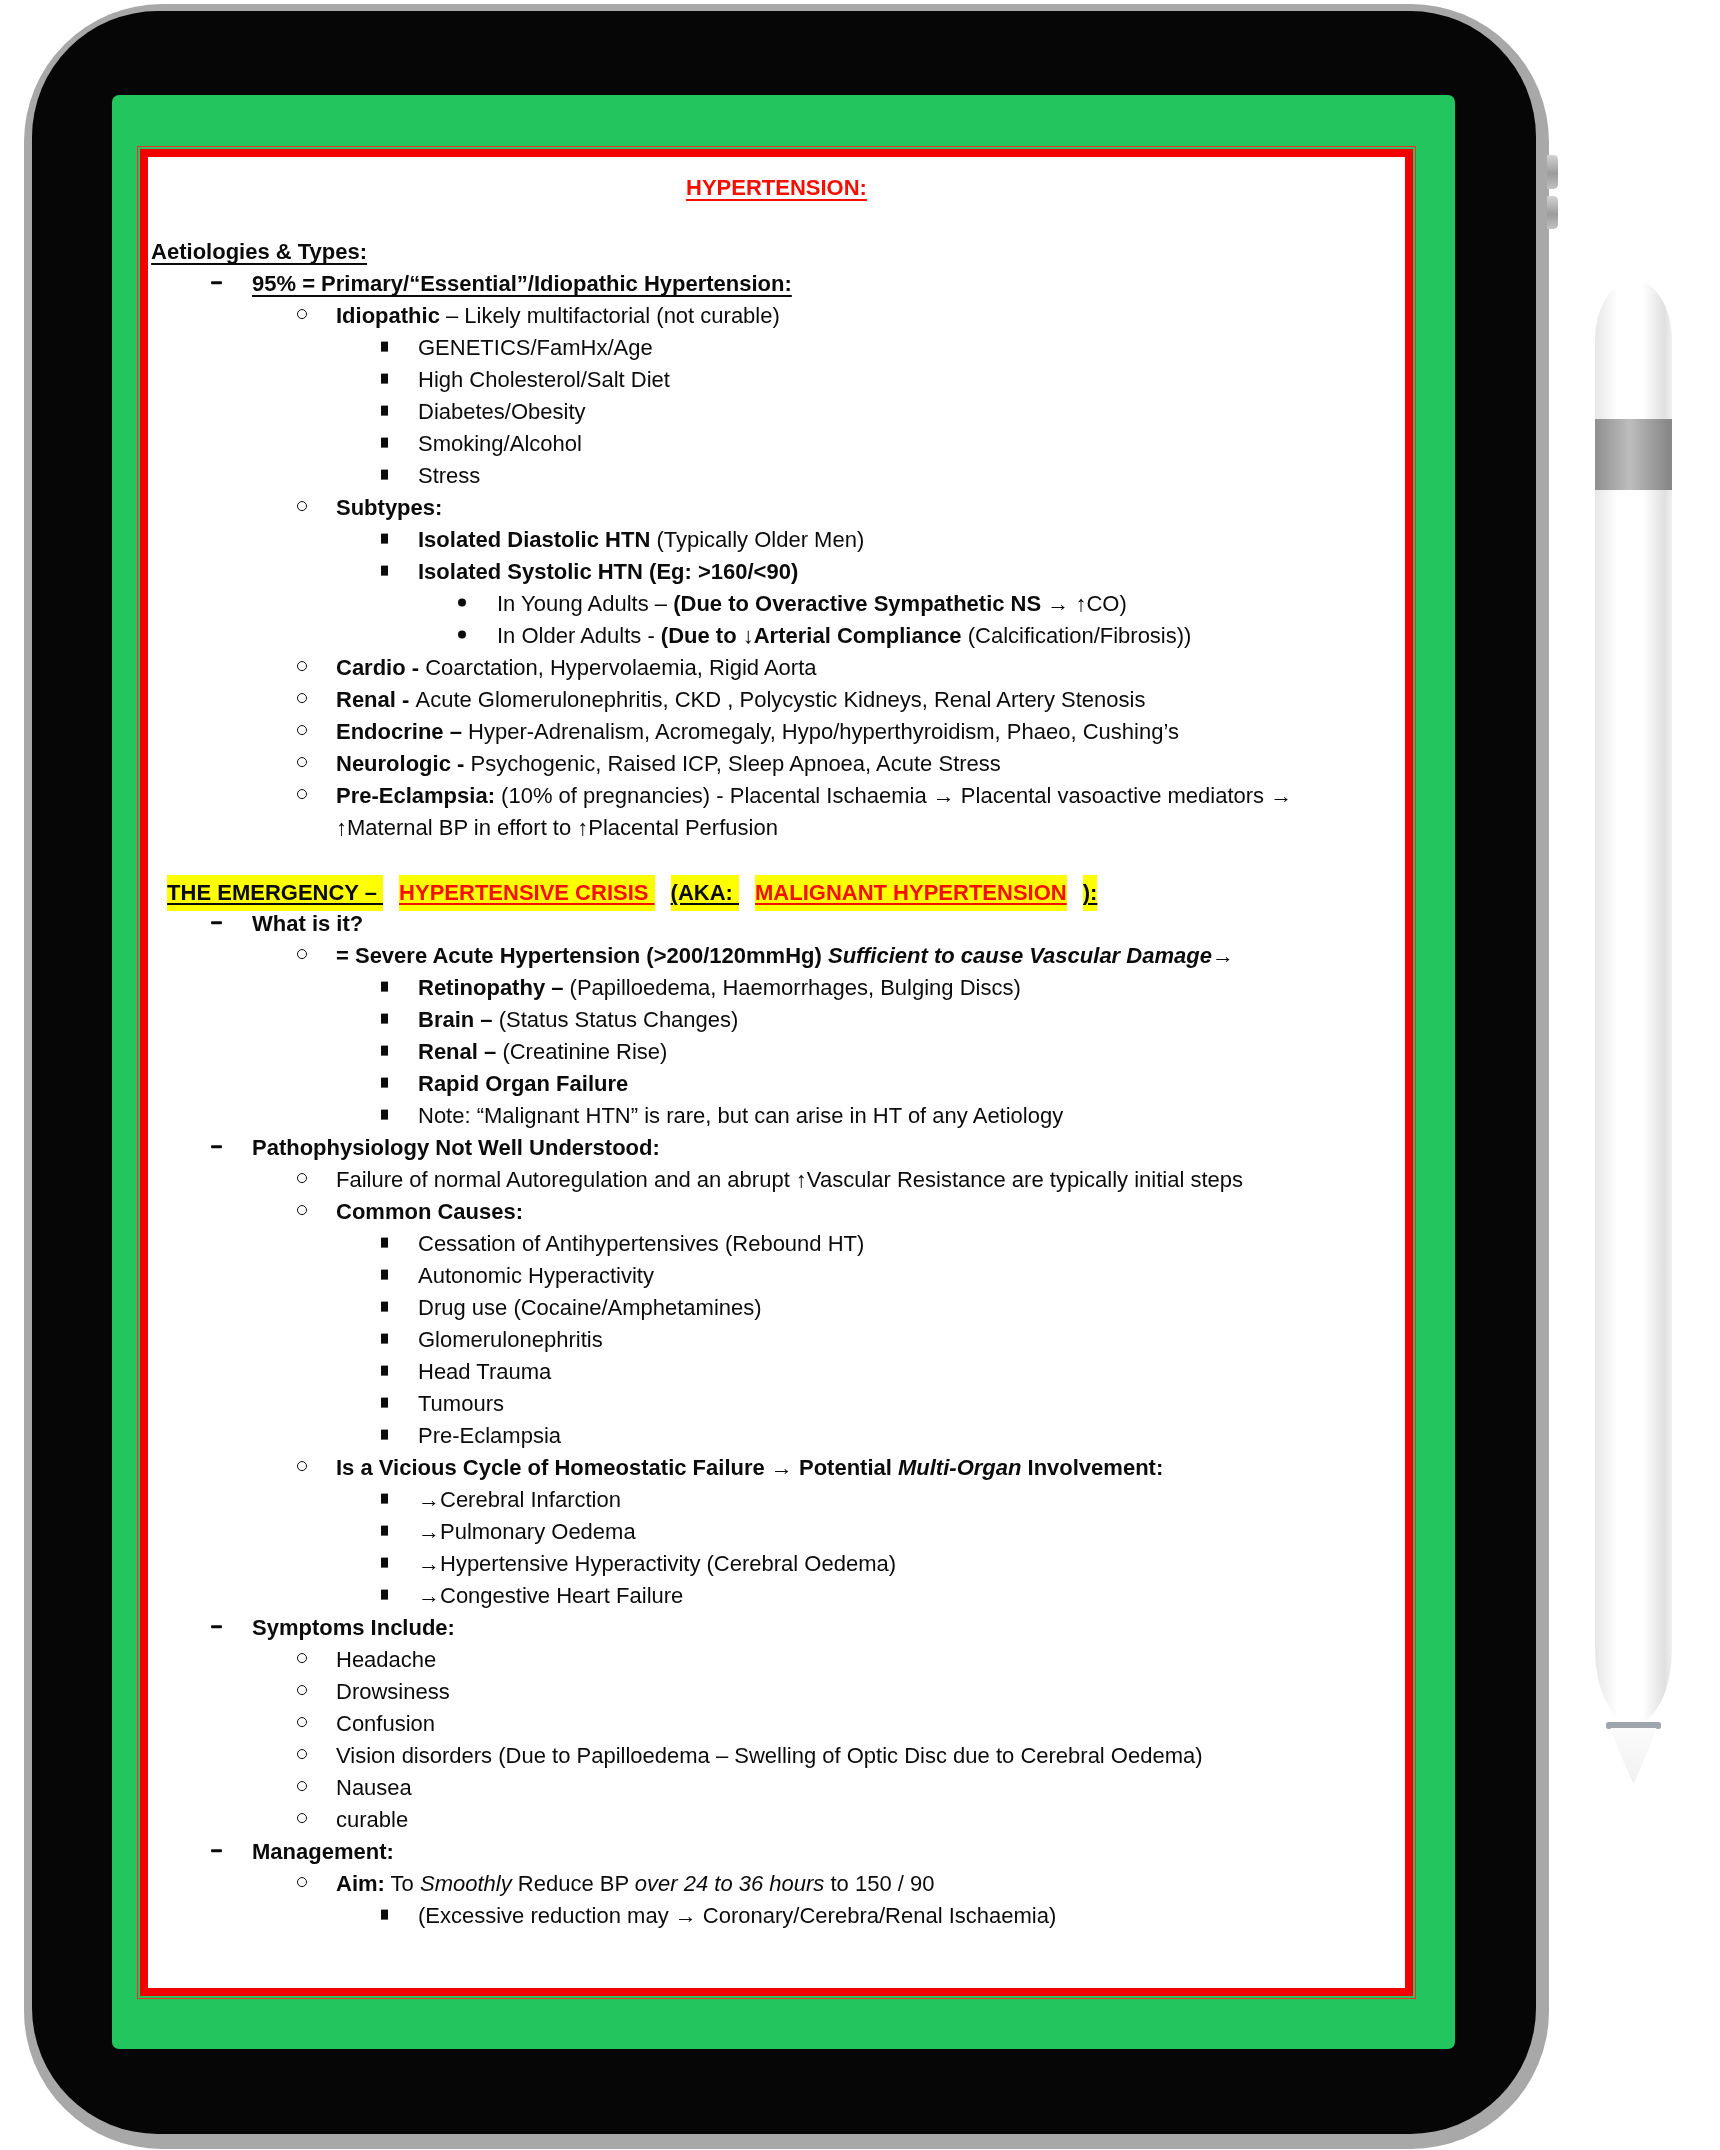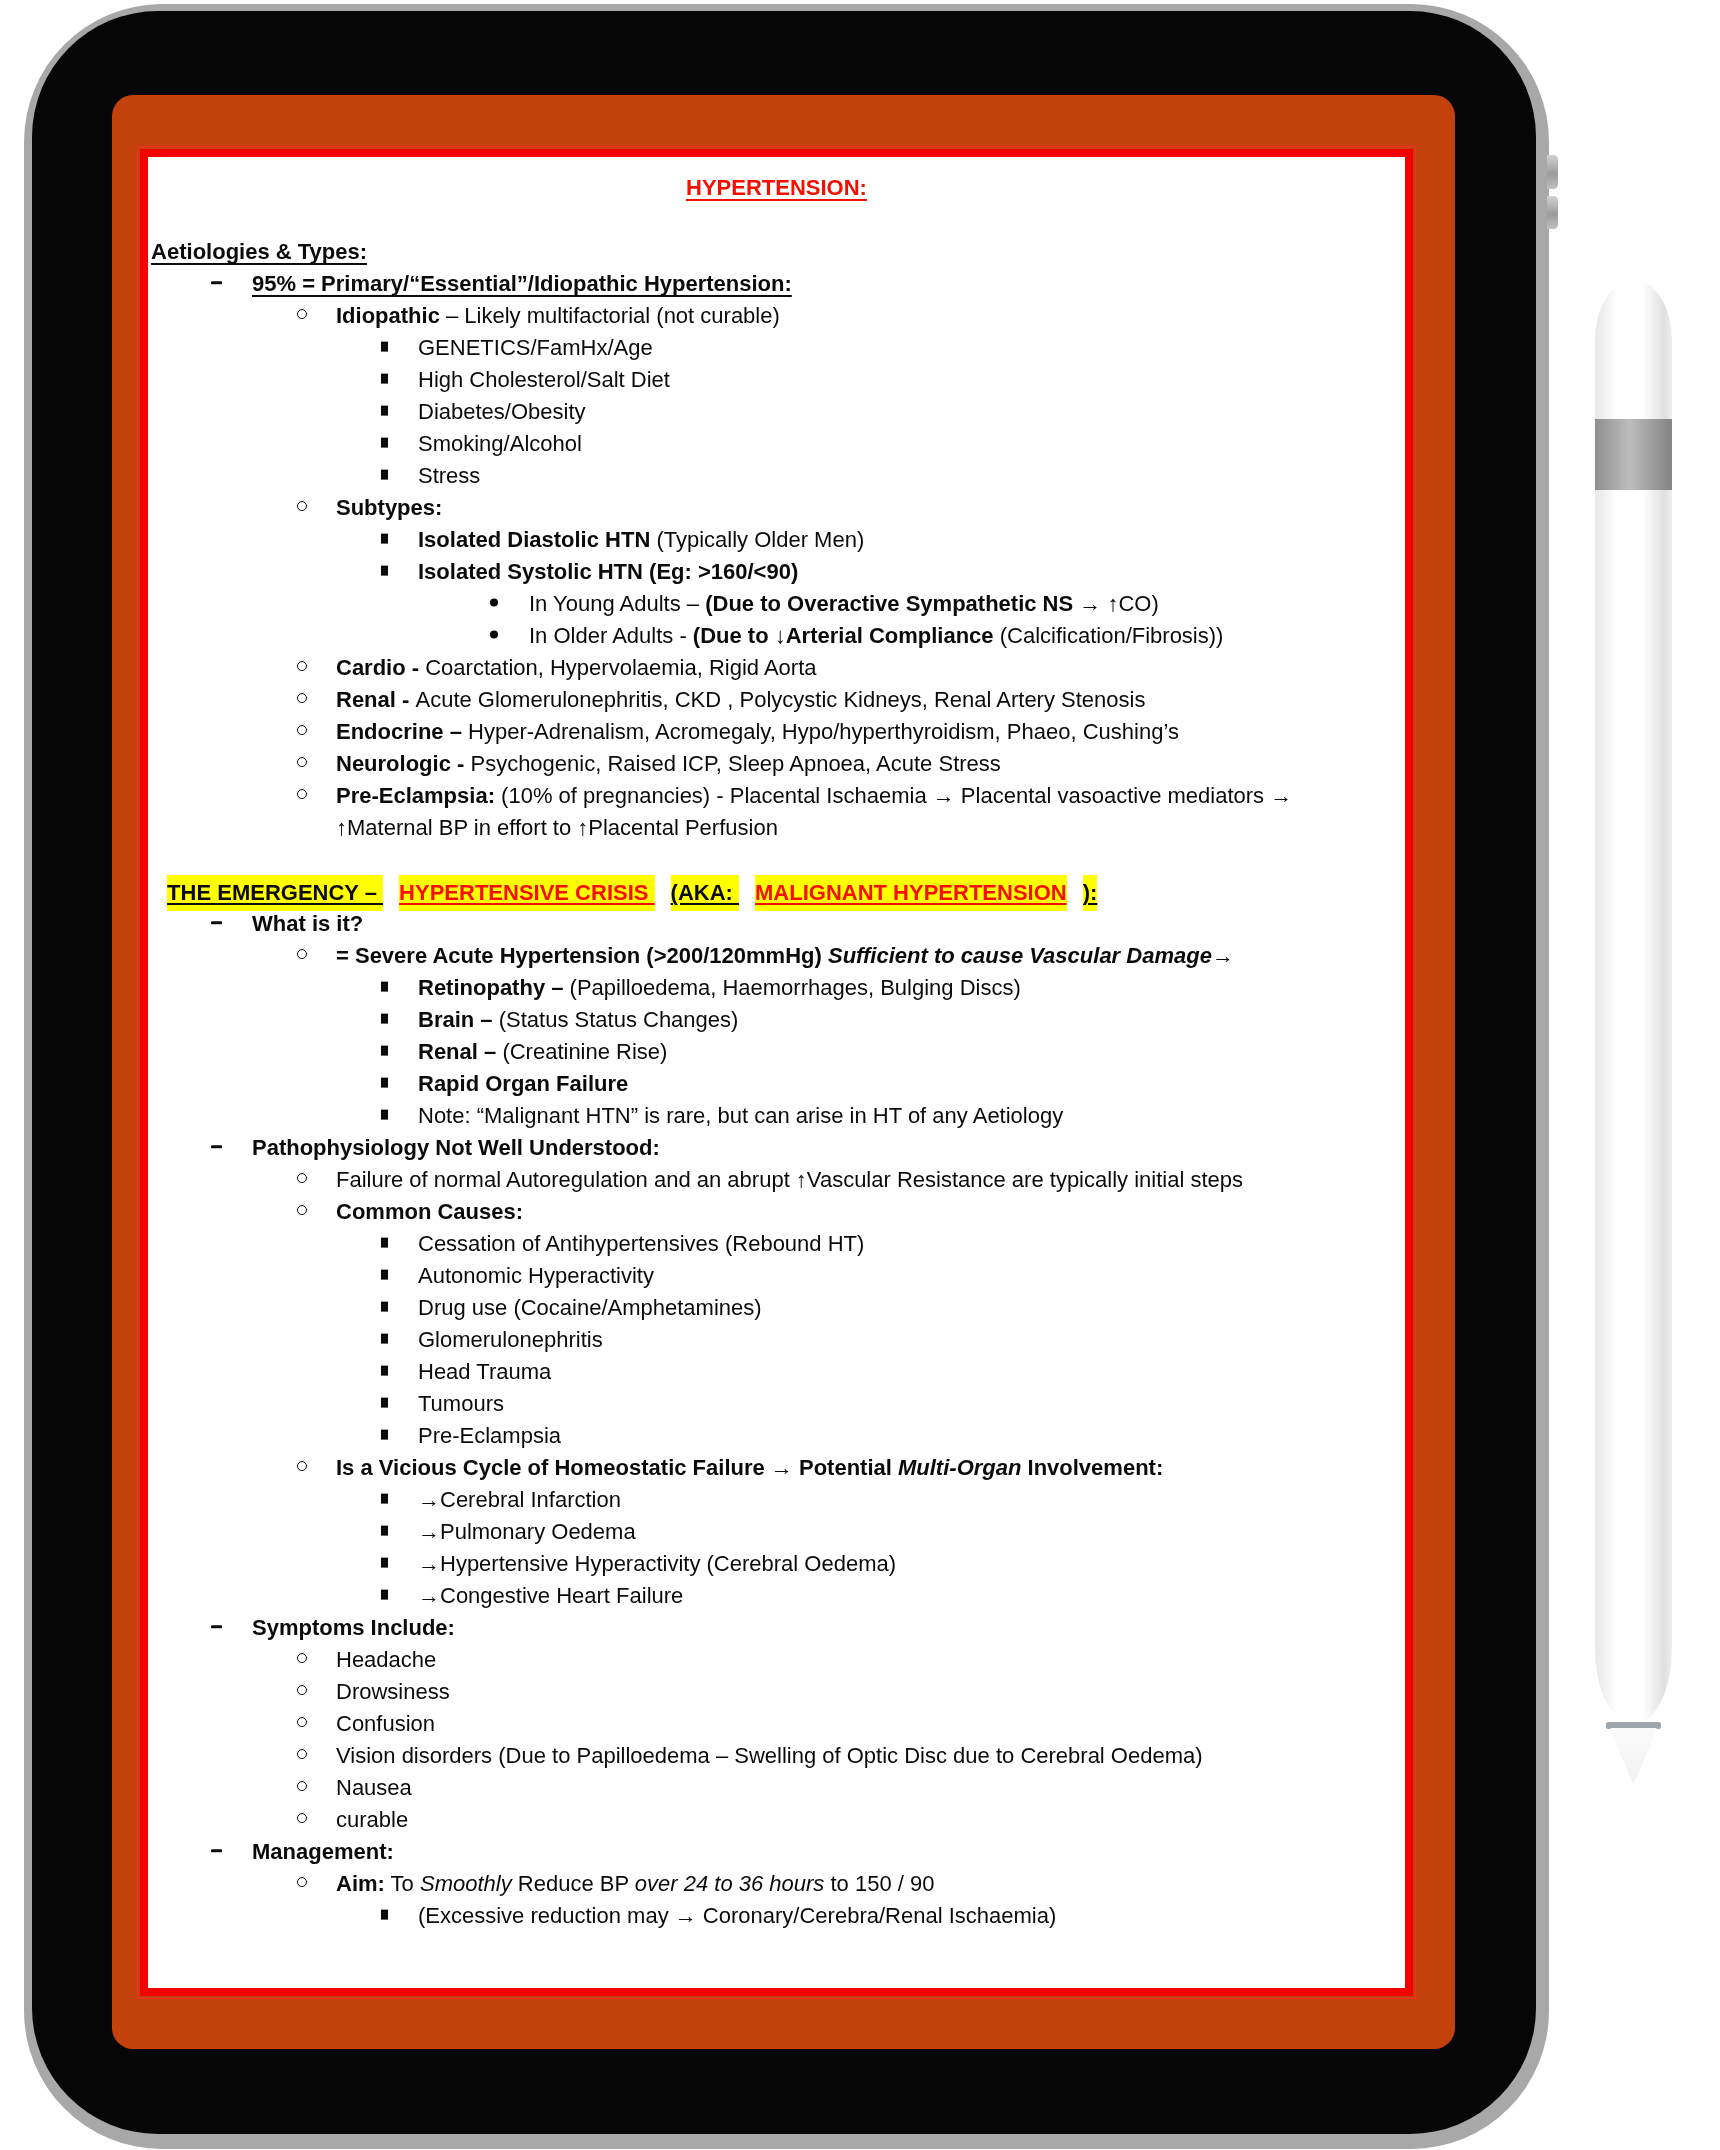--- a/index.html
+++ b/index.html
@@ -20,40 +20,40 @@
     border-radius:0 4.6px 4.6px 0;
   }
   .v1{top:155px;height:34px;}
   .v2{top:196px;height:33px;}
   .bezel{
     position:absolute;left:32px;top:10.7px;width:1504px;height:2123px;
     background:#060606;border-radius:126px;
   }
   .screen{
     position:absolute;left:112px;top:95px;width:1343px;height:1954px;
-    background:#c2410c;border-radius:21px;
+    background:#22c55e;border-radius:7px;
   }
 
   
   .docbox{
     position:absolute;left:28px;top:54px;width:1273px;height:1847px;
     box-sizing:border-box;border:8.2px solid #f30000;
     outline:1.5px solid #fb2b2b;outline-offset:2.5px;background:#ffffff;
   }
   .doc-content{
     position:absolute;inset:0;padding-top:15.3px;overflow:hidden;
     font-size:22px;
   }
   .line{position:relative;height:32px;line-height:32px;white-space:nowrap;}
   .lv-title{text-align:center;}
   .lv-h{padding-left:3.1px;}
   .lv-1{padding-left:104px;}
   .lv-2,.lv-2c{padding-left:188px;}
   .lv-3{padding-left:270px;}
-  .lv-4{padding-left:349px;margin-left:32px;}
+  .lv-4{padding-left:349px;}
 
   .seg.b{font-weight:bold;}
   .seg.i{font-style:italic;}
   .seg.u{text-decoration:underline;text-decoration-thickness:1.5px;text-underline-offset:4.1px;}
   .seg.red{color:#f40f00;}
   .seg.hl{background:#ffff00;padding:4.6px 0 6.6px;margin-left:16px;}
 
   .marker{position:absolute;top:50%;}
   .mk-dash{left:63px;width:11.2px;height:3.1px;background:#0b0b0b;border-radius:1px;transform:translateY(-90%);}
   .mk-circle{left:149px;width:8.2px;height:8.2px;border:1.5px solid #0b0b0b;border-radius:50%;transform:translateY(-68%);}

